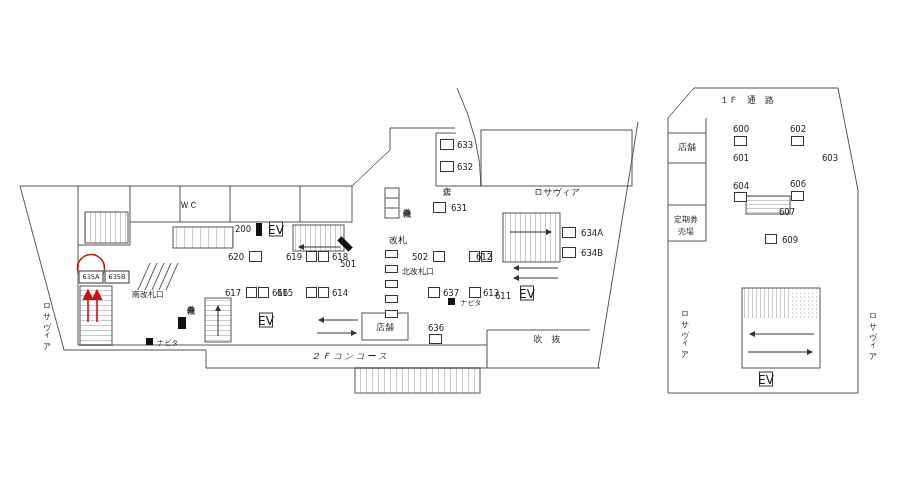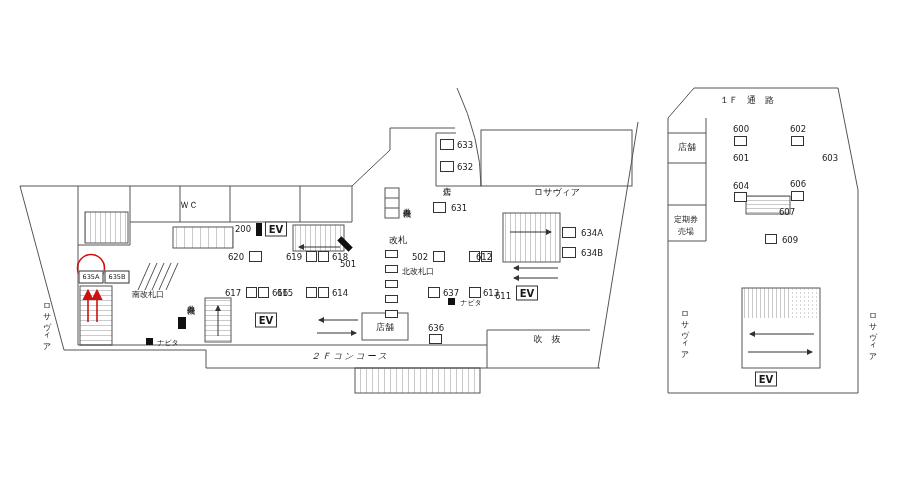--- a/index.html
+++ b/index.html
@@ -6,22 +6,22 @@
   #stage{position:relative;width:919px;height:491px;background:#fff;overflow:hidden;
          font-family:"DejaVu Sans","Liberation Sans",sans-serif;color:var(--text,#1a1a1a);}
   #stage svg{position:absolute;left:0;top:0;z-index:1;}
   .box{position:absolute;border:1px solid #333;background:#fff;box-sizing:border-box;z-index:2;}
   .box.black{background:#111;border-color:#111;}
   .lbl{position:absolute;transform:translate(-50%,-50%);font-size:8.5px;line-height:1;
        white-space:nowrap;z-index:3;}
   .fs9{font-size:9px;} .fs8{font-size:8px;} .fs7{font-size:7px;}
   .ls2{letter-spacing:2px;font-style:italic;}
   .vert{writing-mode:vertical-rl;text-orientation:upright;letter-spacing:1px;white-space:normal;}
-  .ev{border:1px solid #333;background:#fff;width:22px;height:15px;display:flex;
-      align-items:center;justify-content:center;font-size:10px;box-sizing:border-box;font-weight:bold;}
+  .ev{border:1px solid #333;background:#fff;width:14px;height:15px;display:flex;
+      align-items:center;justify-content:center;font-size:12px;box-sizing:border-box;}
   .sm635{border:1px solid #333;background:#fff;width:25px;height:13px;display:flex;
       align-items:center;justify-content:center;font-size:6.5px;box-sizing:border-box;}
 </style>
 </head>
 <body>
 
 <div id="stage">
   <svg width="919" height="491" viewBox="0 0 919 491">
     <defs>
       <pattern id="pv4" width="4" height="8" patternUnits="userSpaceOnUse">

